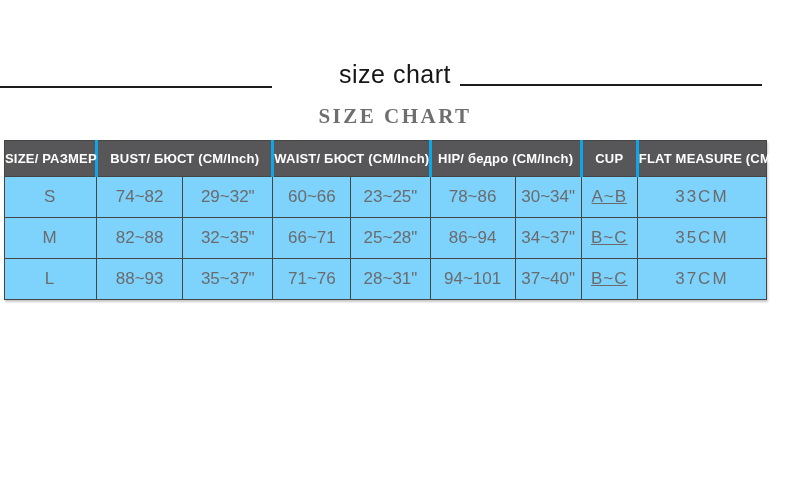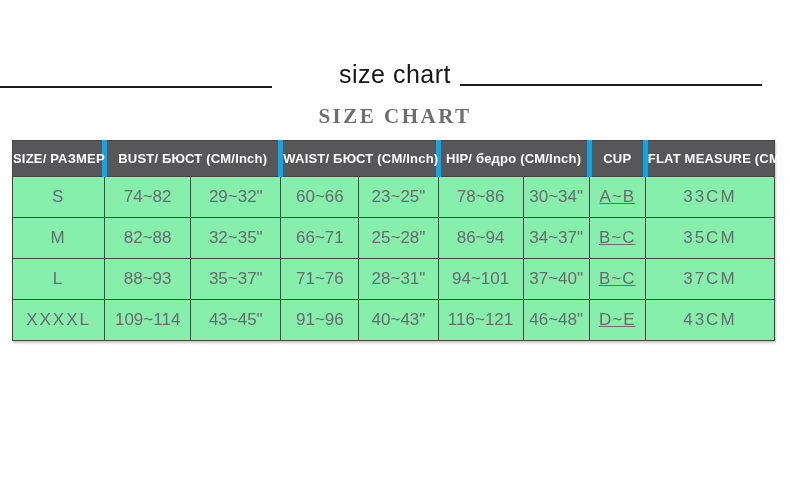--- a/index.html
+++ b/index.html
@@ -56,40 +56,40 @@
     font-family: "Liberation Serif", serif;
     font-size: 21px;
     color: #6e6e6e;
     letter-spacing: 2.5px;
     margin: 0;
   }
   
   table.size-table {
     position: absolute;
     top: 140px;
-    left: 12px;
+    left: 4px;
     width: 763px;
     border-collapse: collapse;
-    background: #86efac;
+    background: #7dd3fc;
     table-layout: fixed;
     box-shadow: 1px 2px 2px rgba(0,0,0,0.22);
   }
   table.size-table th {
     background: #57575a;
     color: #ffffff;
     font-size: 13px;
     font-weight: 700;
     height: 35px;
     border: 1px solid #454545;
     padding: 0;
     letter-spacing: 0.2px;
     white-space: nowrap;
   }
   table.size-table th + th {
-    border-left: 5px solid #0ea5e9;
+    border-left: 3px solid #0ea5e9;
   }
   table.size-table td {
     border: 1px solid #454545;
     text-align: center;
     vertical-align: middle;
     height: 40px;
     color: #6b6b6d;
     font-size: 17px;
     padding: 0;
     white-space: nowrap;
@@ -172,25 +172,14 @@
     <td class="cell-waist-in">28~31"</td>
     <td class="cell-hip-cm">94~101</td>
     <td class="cell-hip-in">37~40"</td>
     <td class="cell-cup">B~C</td>
     <td class="cell-flat">37CM</td>
   </tr>
 
 
 
 
-  <tr>
-    <td class="cell-size">XXXXL</td>
-    <td class="cell-bust-cm">109~114</td>
-    <td class="cell-bust-in">43~45"</td>
-    <td class="cell-waist-cm">91~96</td>
-    <td class="cell-waist-in">40~43"</td>
-    <td class="cell-hip-cm">116~121</td>
-    <td class="cell-hip-in">46~48"</td>
-    <td class="cell-cup">D~E</td>
-    <td class="cell-flat">43CM</td>
-  </tr>
 </tbody>
 </table>
 
 </body></html>

